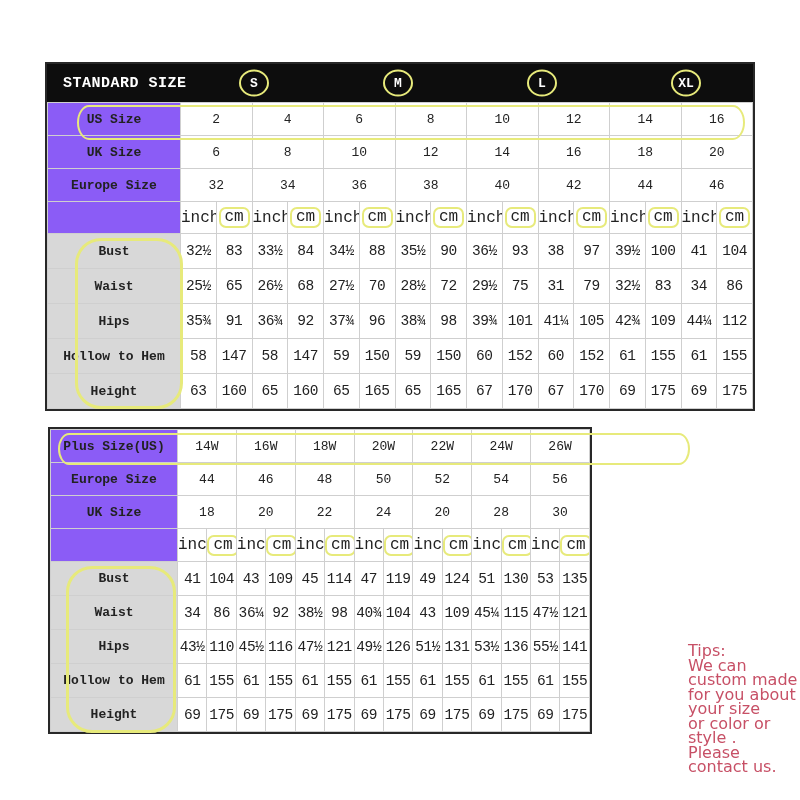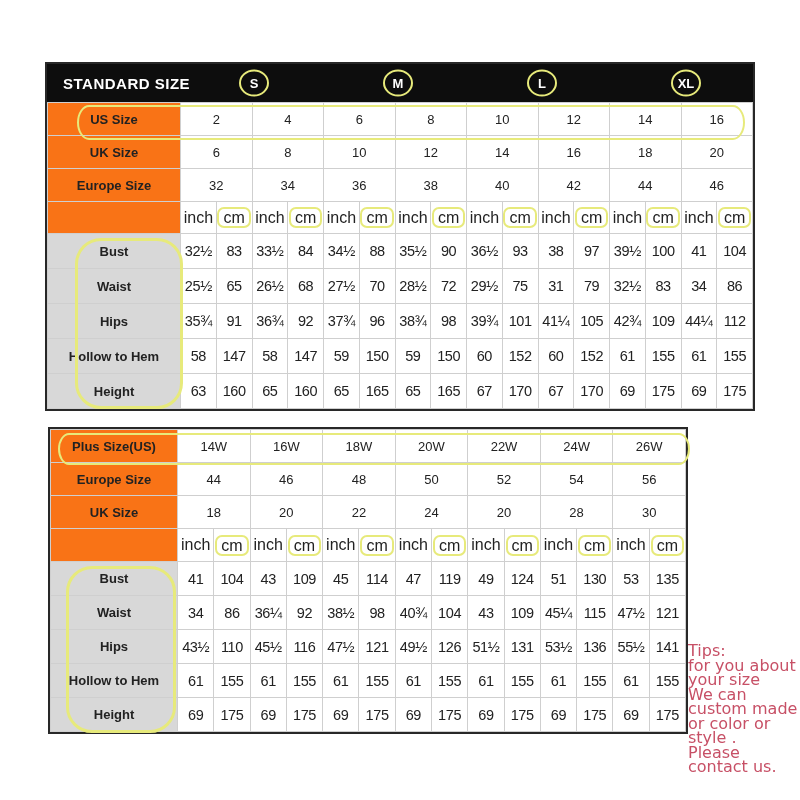--- a/index.html
+++ b/index.html
@@ -2,41 +2,41 @@
 <html><head>
 <meta charset="utf-8">
 <style>
   html,body{margin:0;padding:0;}
   body{
     width:800px;height:800px;background:#ffffff;position:relative;overflow:hidden;
     font-family:"Liberation Sans","DejaVu Sans",sans-serif;color:#222;
     --yellow:#e7ea7b;--gray-cell:#d8d8d8;--grid:#cfcfcf;--dark:#282828;
     --header-black:#0d0d0d;--tips-red:#c75066;
   }
-  .table-wrap{position:absolute;background:#fff;border:2px solid var(--dark);box-sizing:border-box;}
+  .table-wrap{position:absolute;background:#fff;border:2px solid var(--dark);box-sizing:border-box;font-family:Liberation Mono, monospace;}
   .std{left:45px;top:62px;width:710px;}
-  .plus{left:48px;top:427px;width:640px;}
+  .plus{left:48px;top:427px;width:544px;}
 
   
   .black-header{height:38px;background:var(--header-black);position:relative;display:flex;align-items:center;}
   .header-title{color:#fff;font-weight:bold;font-size:15px;letter-spacing:.5px;padding-left:16px;}
   .group-circle{
     position:absolute;top:50%;transform:translate(-50%,-50%);
     min-width:30px;height:27px;padding:0 4px;box-sizing:border-box;
     border:2px solid var(--yellow);border-radius:50%;
     color:#fff;font-weight:bold;font-size:13px;
     display:flex;align-items:center;justify-content:center;
   }
 
   
   table.size-table{border-collapse:collapse;width:100%;table-layout:fixed;}
   .size-table td,.size-table th{border:1px solid var(--grid);text-align:center;padding:0;overflow:hidden;}
   .std .label-col{width:133px;}
   .plus .label-col{width:127px;}
-  th.row-label{font-weight:bold;font-size:13px;background:#f97316;}
+  th.row-label{font-weight:bold;font-size:13px;background:#8b5cf6;}
   th.row-label.gray{background:var(--gray-cell);}
   .size-row{height:33px;}
   .size-row td{font-size:13px;}
   .unit-row{height:32px;}
   .plus .unit-row{height:33px;}
   .unit-row td{font-size:16px;}
   .measure-row{height:35px;}
   .plus .measure-row{height:34px;}
   .measure-row td{font-size:14.5px;letter-spacing:-0.4px;}
   .cm-badge{display:inline-block;border:2px solid var(--yellow);border-radius:7px;padding:0 4px;line-height:17px;}
@@ -393,17 +393,17 @@
           <td class="measure-cell">175</td>
         </tr>
       </tbody>
   </table>
   <div class="oval-highlight plus-oval"></div>
   <div class="label-box-highlight plus-label-box"></div>
 </div>
 
 <div class="tips">
   <div>Tips:</div>
+  <div>We can custom made</div>
   <div>for you about your size</div>
-  <div>We can custom made</div>
   <div>or color or style .</div>
   <div>Please contact us.</div>
 </div>
 
 </body></html>

